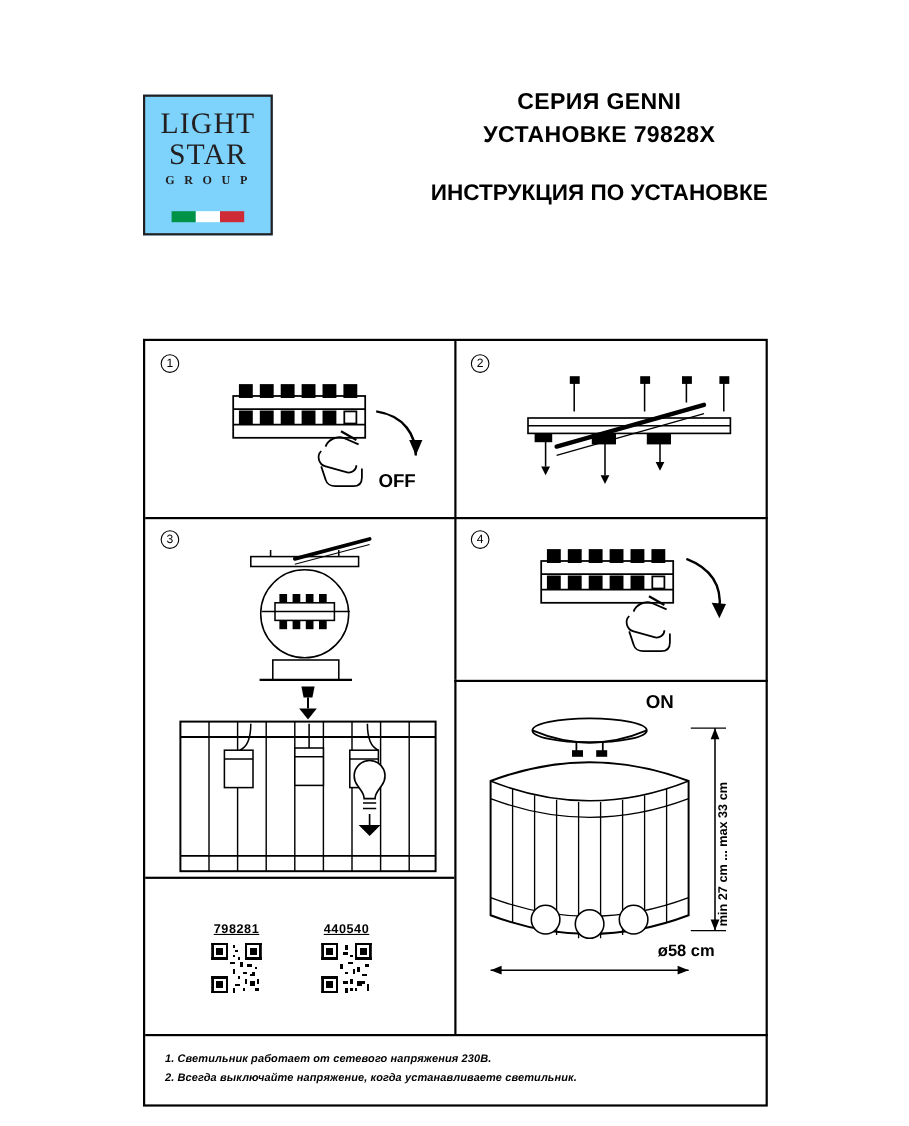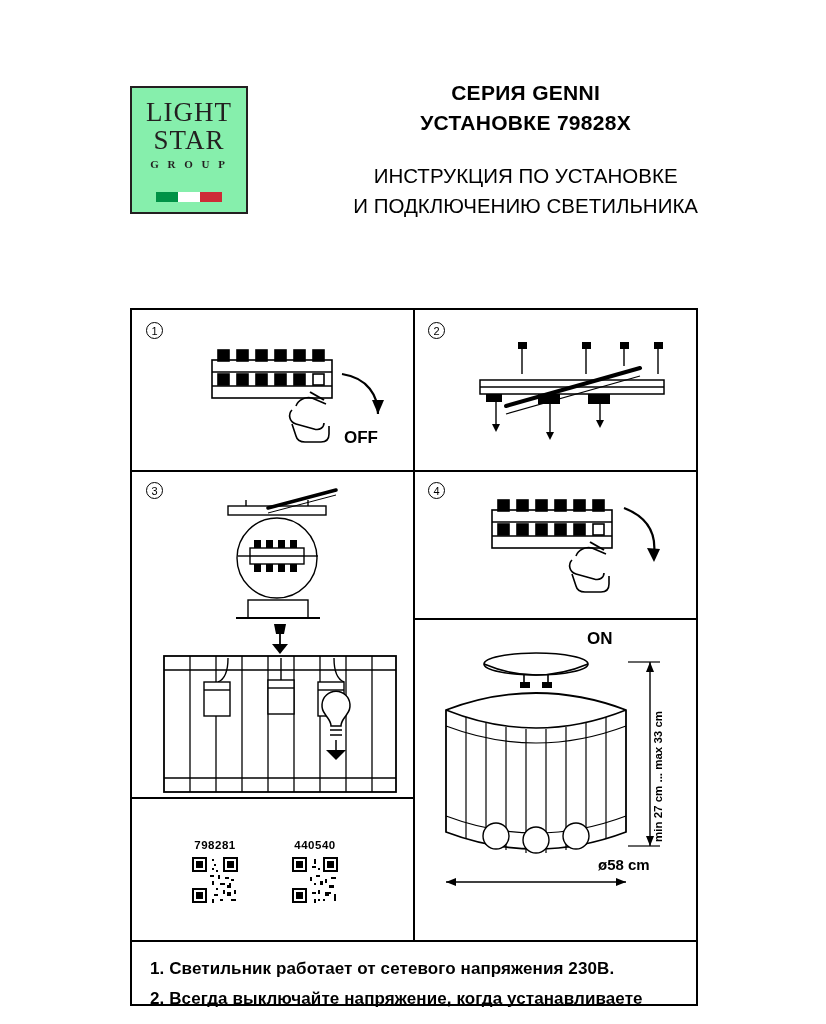--- a/index.html
+++ b/index.html
@@ -31,21 +31,21 @@
     height: 140px;
   }
   .logo-box {
     position: absolute;
     left: 0;
     top: 8px;
     width: 118px;
     height: 128px;
     border: 2px solid #231f20;
     box-sizing: border-box;
-    background: #86efac;
+    background: #7dd3fc;
   }
   .logo-light, .logo-star {
     font-family: "Liberation Serif", serif;
     font-size: 27px;
     letter-spacing: 1px;
     color: #231f20;
     text-align: center;
     line-height: 1.05;
   }
   .logo-light { margin-top: 10px; }
@@ -81,21 +81,21 @@
   .series-line, .article-line {
     font-size: 21px;
     font-weight: bold;
     letter-spacing: 0.3px;
     line-height: 1.45;
     white-space: nowrap;
   }
   .title-block {
     margin-top: 22px;
     font-size: 20.5px;
-    font-weight: normal;
+    font-weight: bold;
     line-height: 1.45;
     white-space: nowrap;
   }
 
   
   .frame {
     position: absolute;
     left: 130px;
     top: 308px;
     width: 568px;
@@ -142,41 +142,42 @@
   }
 
   
   .qr-wrap {
     position: absolute;
     left: 0;
     top: 489px;
     width: 281px;
     height: 139px;
   }
-  .qr-item { position: absolute; text-align: center; }
+  .qr-item { position: absolute; text-align: center; text-decoration: underline; }
   .qr-code-label {
     font-size: 11.5px;
     font-weight: bold;
     letter-spacing: 0.5px;
     margin-bottom: 6px;
   }
   .qr-img { width: 46px; height: 46px; }
 
   
   .notes {
     position: absolute;
     left: 18px;
     top: 644px;
     width: 530px;
   }
   .note {
-    font-size: 17px;
+    font-size: 10px;
     font-weight: bold;
     line-height: 1.75;
     letter-spacing: 0.1px;
+    font-style: italic;
   }
 
   
   .dim-h {
     position: absolute;
     font-size: 15px;
     font-weight: bold;
   }
   .dim-v {
     position: absolute;
@@ -203,21 +204,20 @@
           <i class="w"></i>
           <i class="r"></i>
       </div>
     </div>
 
     <div class="header-text">
       <div class="series-line">СЕРИЯ GENNI</div>
       <div class="article-line">УСТАНОВКЕ 79828X</div>
       <div class="title-block">
         <div>ИНСТРУКЦИЯ ПО УСТАНОВКЕ</div>
-        <div>И ПОДКЛЮЧЕНИЮ СВЕТИЛЬНИКА</div>
       </div>
     </div>
   </div>
 
   <div class="frame">
 
     <div class="cellline v1"></div>
     <div class="cellline h1"></div>
     <div class="cellline h2"></div>
     <div class="cellline v2"></div>

